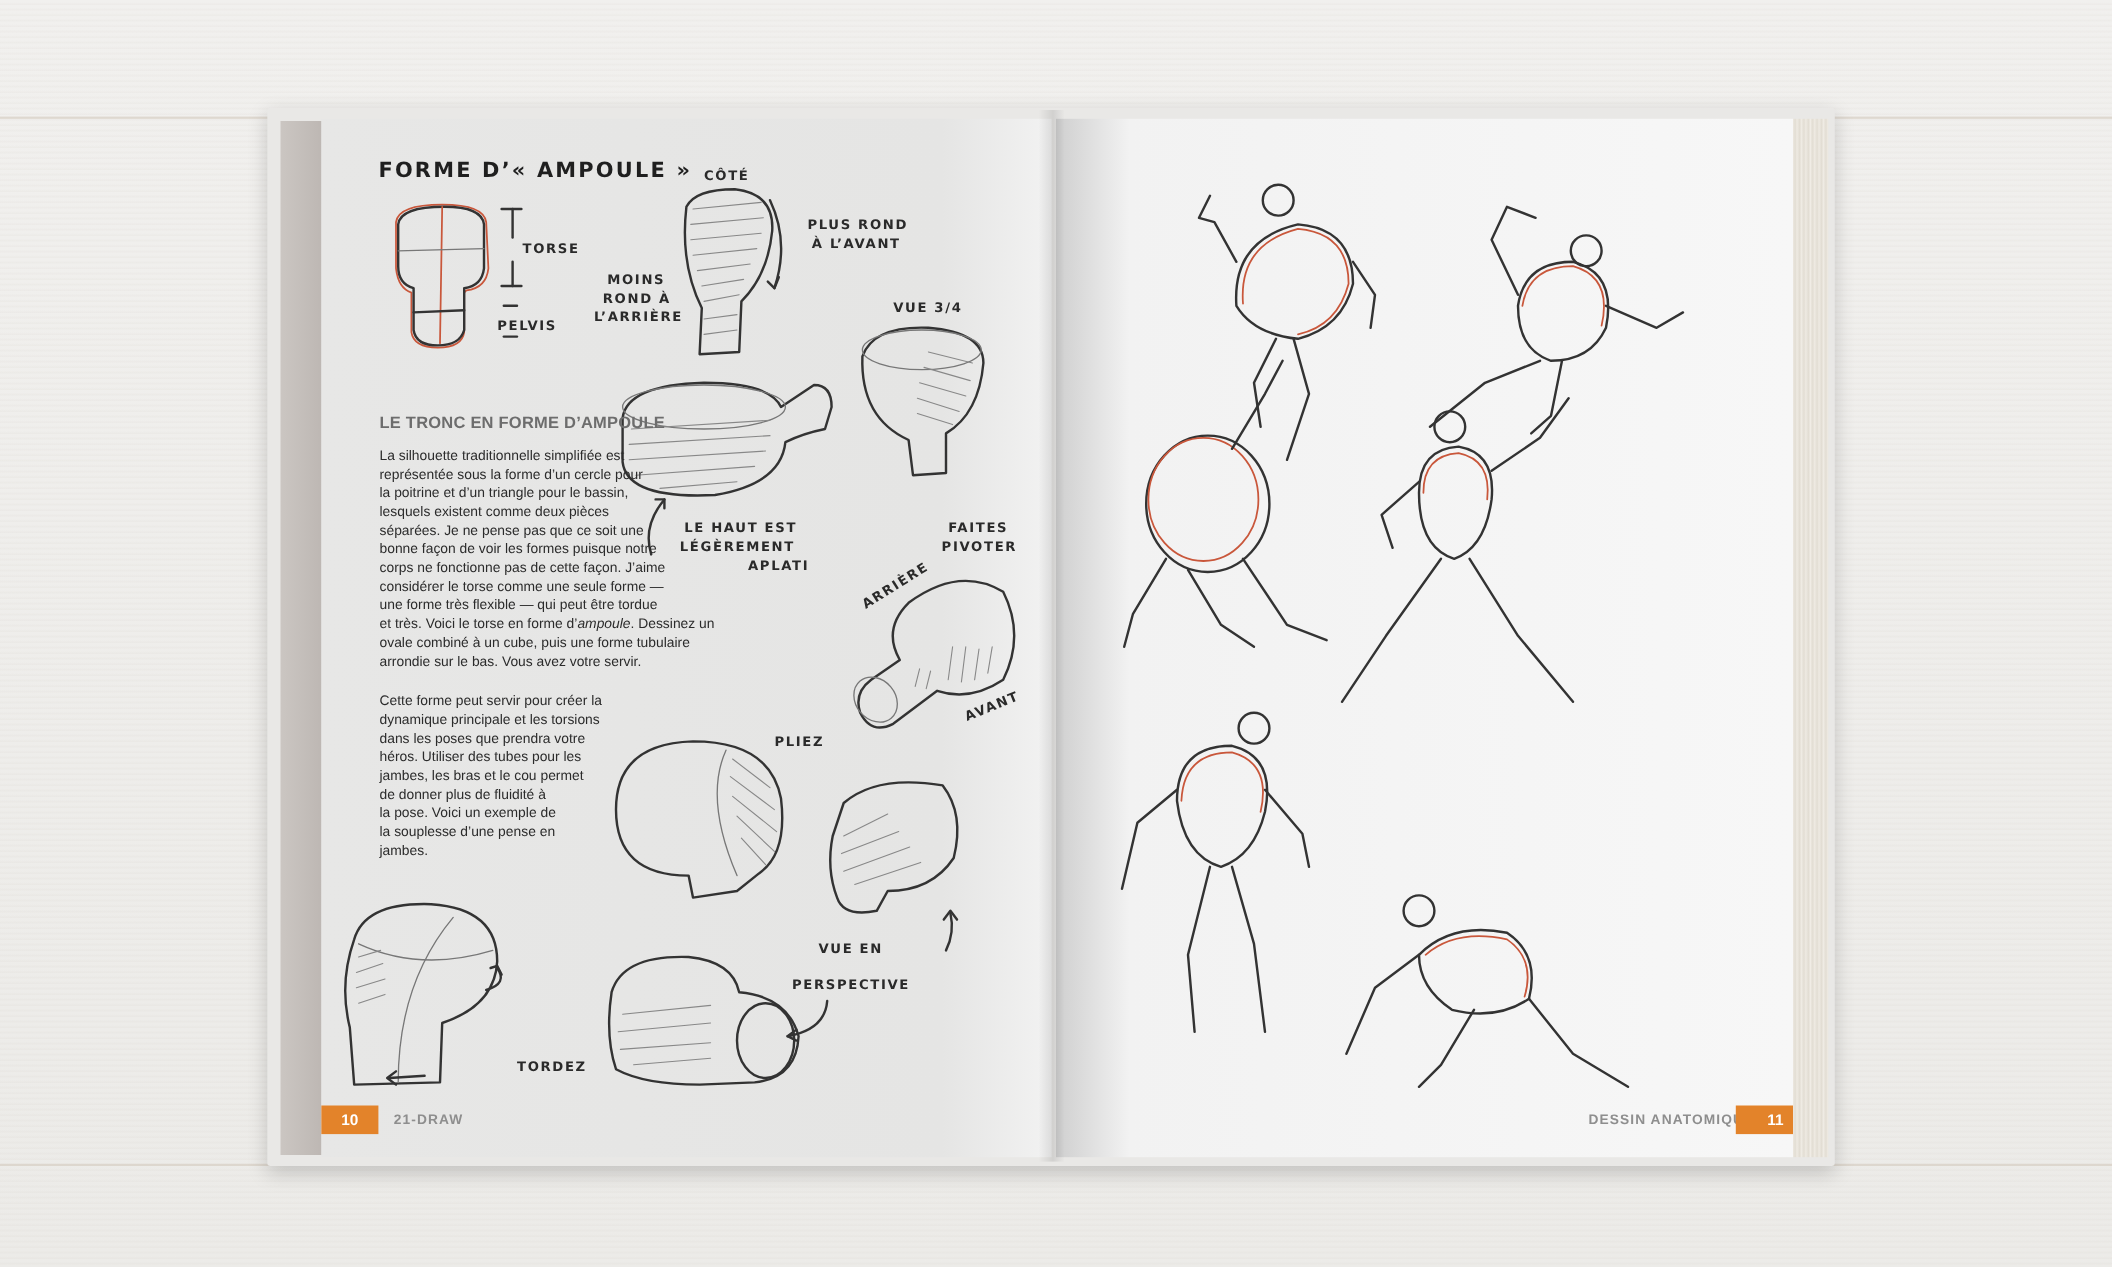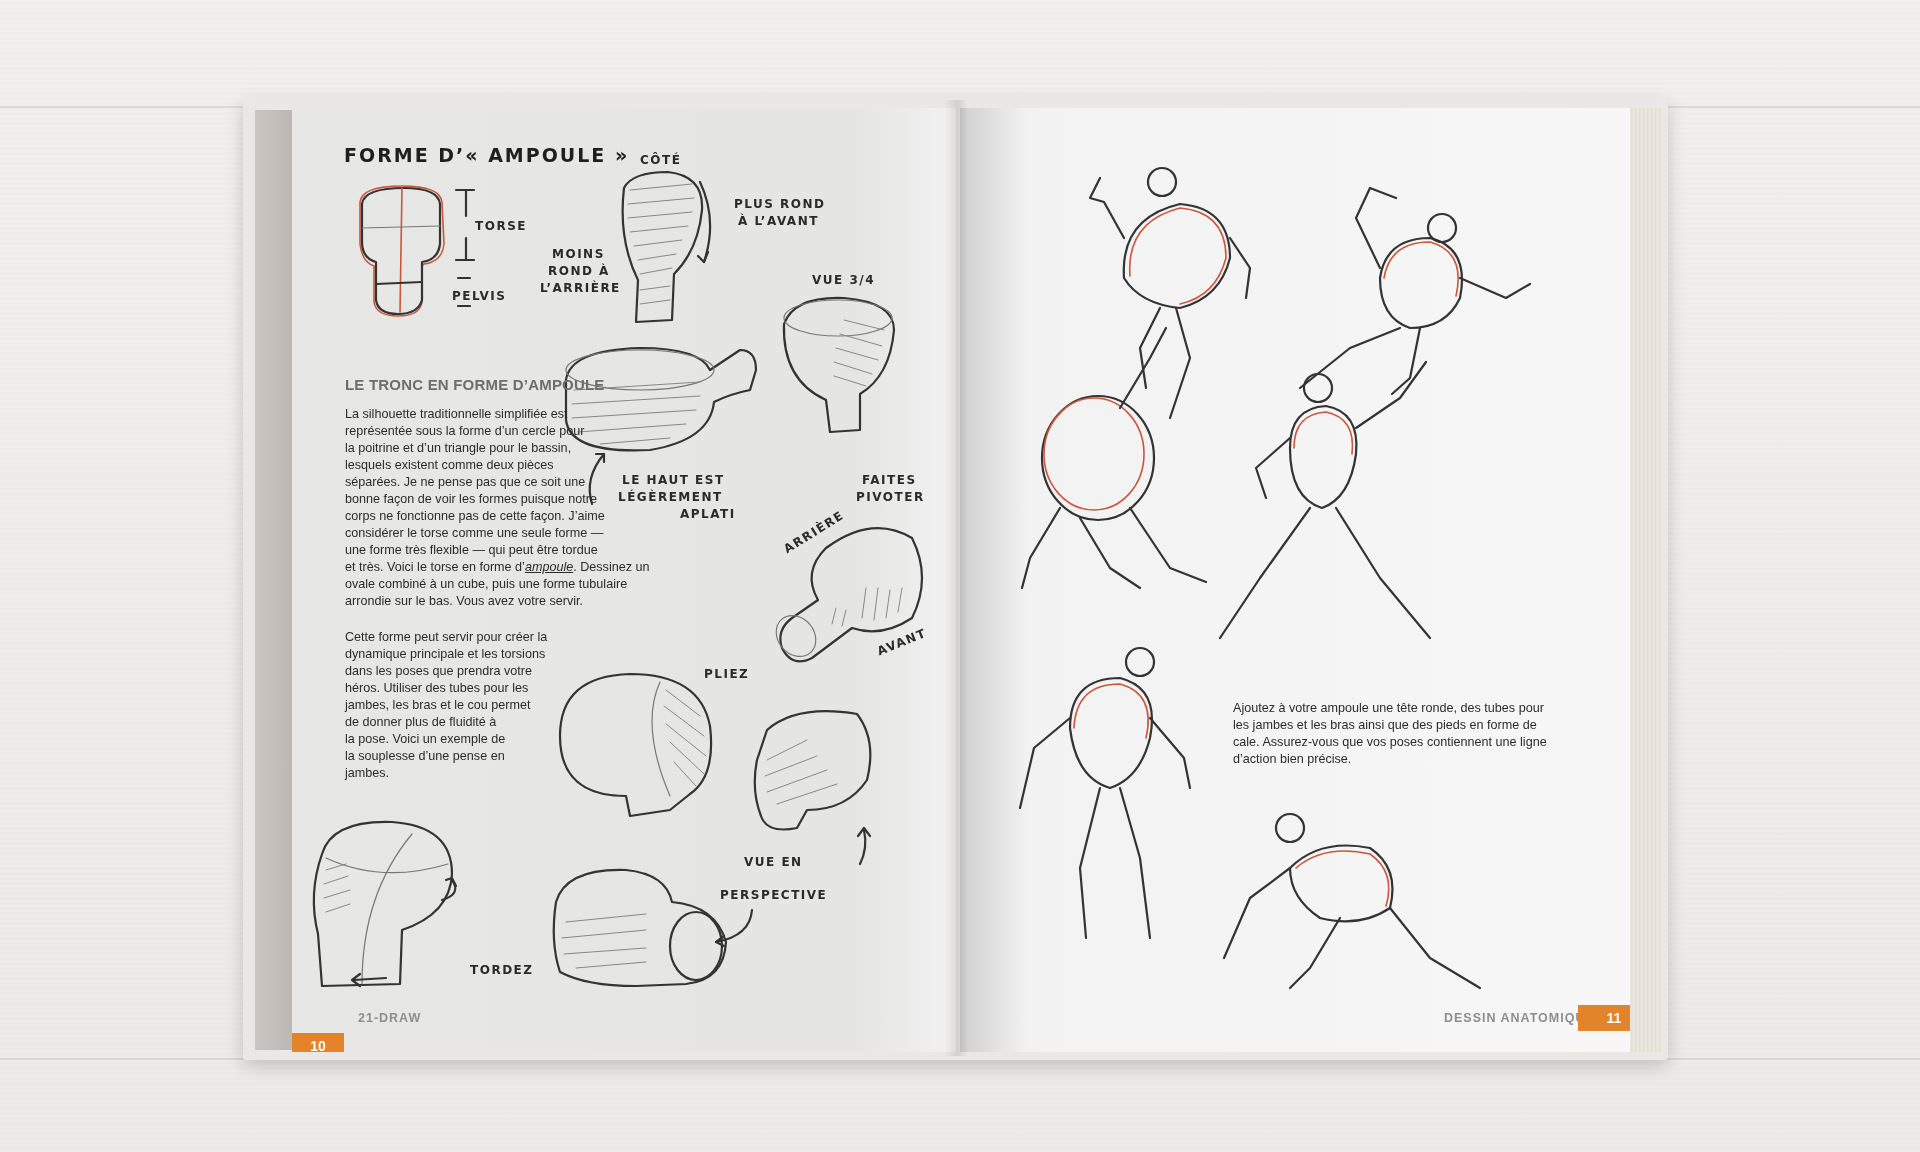--- a/index.html
+++ b/index.html
@@ -52,21 +52,21 @@
     font-weight: bold; font-size: 19px; letter-spacing: 2px; color: #1f1f1f;
   }
   .section-heading {
     position: absolute; left: 53px; top: 268px; font-family: "Liberation Sans", sans-serif;
     font-weight: bold; font-size: 15px; color: #6d6d6d; letter-spacing: 0.2px;
   }
   .body-text {
     position: absolute; font-family: "Liberation Sans", sans-serif; font-size: 12.6px;
     line-height: 17px; color: #2b2b2b;
   }
-  .body-text em { font-style: italic; text-decoration: underline; }
+  .body-text em { font-style: italic; }
 
   .footer-num {
     position: absolute; width: 52px; height: 26px; background: #e3832a; color: #fff;
     font-family: "Liberation Sans", sans-serif; font-weight: bold; font-size: 14px;
     display: flex; align-items: center; justify-content: center;
   }
   .footer-label {
     position: absolute; font-family: "Liberation Sans", sans-serif; font-weight: bold;
     font-size: 12.5px; letter-spacing: 1px; color: #8e8e8e;
   }
@@ -213,21 +213,21 @@
     <path d="M84 164 L52 166"></path>
       <path d="M58 160 L50 166 L58 172"></path>
   </svg>
   <div class="hand" style="left:178px; top:854px;">TORDEZ</div>
   <svg class="sketch" style="left:254px; top:754px;" width="190" height="130" viewBox="0 0 190 130">
     <path d="M10 40 Q20 6 80 8 Q120 12 126 40 Q170 44 180 80 Q178 118 140 122 L90 124 Q40 124 14 110 Q4 80 10 40 Z"></path>
     <ellipse cx="150" cy="84" rx="26" ry="34"></ellipse>
     <path class="hatch" d="M20 60 L100 52 M16 76 L100 68 M18 92 L100 86 M30 106 L100 100"></path>
   </svg>
 
-  <div class="footer-num" style="left:0px; top:897px;margin-top:28px;">10</div>
+  <div class="footer-num" style="left:0px; top:897px;">10</div>
   <div class="footer-label" style="left:66px; top:903px;">21-DRAW</div>
 </div>
 
 <div class="page page-right">
 
   <svg class="sketch" style="left:120px; top:50px;" width="180" height="280" viewBox="0 0 180 280">
     <circle cx="82" cy="24" r="14"></circle>
     <path d="M44 120 Q40 60 100 46 Q150 50 150 100 Q140 140 100 150 Q60 146 44 120 Z"></path>
     <path class="red" d="M50 118 Q46 64 100 50 Q146 54 146 100 Q136 138 100 146"></path>
     <path d="M44 80 L24 44 L10 40 L20 20"></path>
@@ -272,24 +272,18 @@
   </svg>
   <svg class="sketch" style="left:260px; top:690px;" width="280" height="200" viewBox="0 0 280 200">
     <circle cx="70" cy="30" r="14"></circle>
     <path d="M70 70 Q100 40 150 50 Q180 70 170 110 Q140 130 100 120 Q70 100 70 70 Z"></path>
     <path class="red" d="M76 70 Q104 46 150 56 Q176 74 166 108"></path>
     <path d="M70 70 L30 100 L4 160"></path>
       <path d="M170 110 L210 160 L260 190"></path>
     <path d="M120 120 L90 170 L70 190"></path>
   </svg>
 
-  <div class="body-text" style="left:273px; top:592px; width:330px;">
-    <div>Ajoutez à votre ampoule une tête ronde, des tubes pour</div>
-    <div>les jambes et les bras ainsi que des pieds en forme de</div>
-    <div>cale. Assurez-vous que vos poses contiennent une ligne</div>
-    <div>d’action bien précise.</div>
-  </div>
 
   <div class="footer-label" style="left:484px; top:903px;">DESSIN ANATOMIQUE</div>
   <div class="footer-num" style="left:618px; top:897px;padding-left:20px;">11</div>
 </div>
 
 <div class="gutter"></div>
 
 </body></html>

